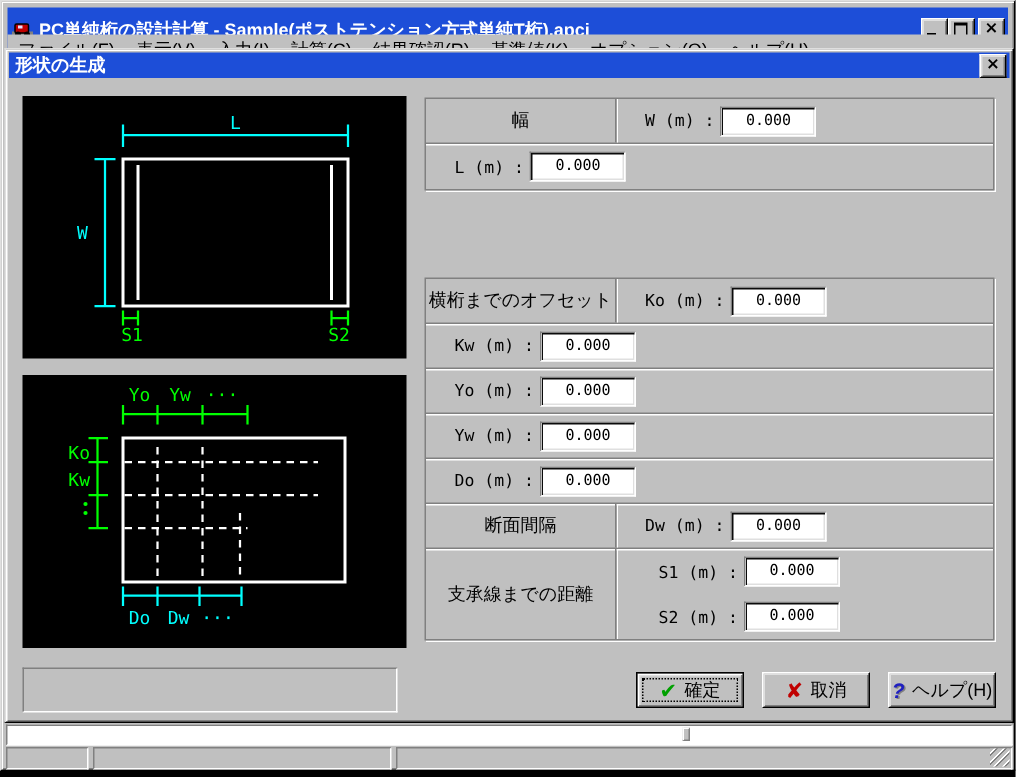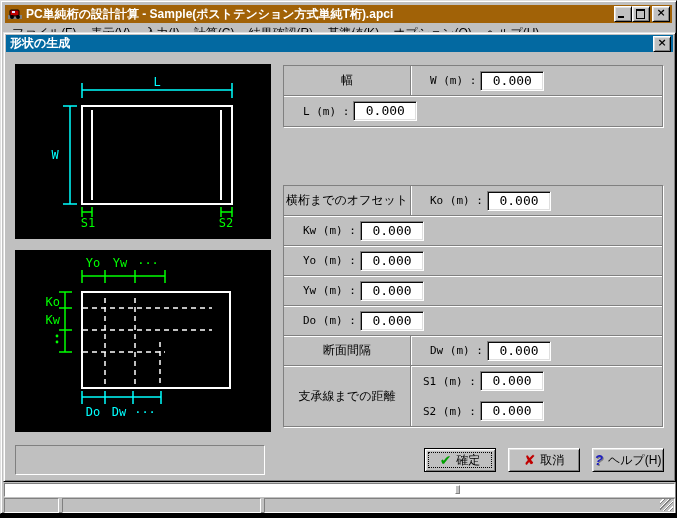--- a/index.html
+++ b/index.html
@@ -10,65 +10,65 @@
     -webkit-font-smoothing:none;
   }
   
   .raised2 { border:1px solid; border-color:#dfdfdf #000000 #000000 #dfdfdf;
              box-shadow: inset 1px 1px 0 #ffffff, inset -1px -1px 0 #808080; }
   .btn3d   { border:1px solid; border-color:#ffffff #000000 #000000 #ffffff;
              box-shadow: inset 1px 1px 0 #dfdfdf, inset -1px -1px 0 #808080; }
 
   
   .win { position:absolute; left:0; top:0; width:677px; height:514px; background:#c0c0c0; box-sizing:border-box; }
-  .titlebar { position:absolute; left:4px; top:4px; right:4px; height:18px;
-              background:#a16207; display:flex; align-items:center; padding:0 2px; }
+  .titlebar { position:absolute; left:4px; top:4px; right:4px; height:30px;
+              background:#1d4ed8; display:flex; align-items:center; padding:0 2px; }
   .title-text { color:#ffffff; font-weight:bold; font-size:12px; flex:1; margin-left:3px;
                 white-space:nowrap; overflow:hidden; }
   .tb-btn { width:16px; height:14px; background:#c0c0c0; position:relative; flex:none;
             font:bold 11px "DejaVu Sans",sans-serif; text-align:center; line-height:12px; color:#000; }
   .g-min::after { content:""; position:absolute; left:3px; bottom:3px; width:6px; height:2px; background:#000; }
   .g-max::after { content:""; position:absolute; left:3px; top:2px; width:7px; height:7px;
                   border:1px solid #000; border-top-width:2px; }
   .gap2 { width:2px; flex:none; }
 
   .menubar { position:absolute; left:4px; top:22px; right:4px; height:18px; background:#c0c0c0;
              display:flex; font-size:12px; color:#000; }
   .menu-item { padding:2px 7px 0 7px; white-space:nowrap; }
 
   
   .dialog { position:absolute; left:2px; top:31px; width:673px; height:450px;
             background:#c0c0c0; box-sizing:border-box; z-index:5; }
-  .dlg-title { position:absolute; left:2px; top:2px; right:2px; height:17px; background:#0369a1;
+  .dlg-title { position:absolute; left:2px; top:2px; right:2px; height:17px; background:#1d4ed8;
                display:flex; align-items:center; padding:0 2px 0 4px; }
   .dlg-title-text { color:#ffffff; font-weight:bold; font-size:12px; flex:1; }
 
   .blackpanel { position:absolute; background:#000000; }
   svg text { font-family:"DejaVu Sans Mono","Liberation Mono",monospace; font-size:12px; }
 
   .msgpanel { position:absolute; left:11px; top:412px; width:250px; height:30px; box-sizing:border-box;
               border:1px solid; border-color:#808080 #ffffff #ffffff #808080; }
 
   
   .ftable { position:absolute; left:279px; width:380px; background:#c0c0c0;
             border:1px solid #808080; box-shadow:1px 1px 0 #ffffff; box-sizing:border-box; }
   .f-row { display:flex; height:30px; border-bottom:1px solid #808080; box-shadow:0 1px 0 #ffffff; box-sizing:border-box; }
   .f-row:last-child { border-bottom:none; box-shadow:none; }
   .f-row.tall { height:60px; }
   .f-label { width:127px; flex:none; display:flex; align-items:center; justify-content:center;
              font-size:12px; color:#000; border-right:1px solid #808080; box-shadow:1px 0 0 #ffffff; box-sizing:border-box; }
   .f-field { flex:1; display:flex; align-items:center; padding-left:19px;
              font-family:"DejaVu Sans Mono","Liberation Mono",monospace; font-size:11px; color:#000; }
-  .f-field.multi { flex-direction:column; align-items:stretch; padding-left:0;justify-content:space-between; }
+  .f-field.multi { flex-direction:column; align-items:stretch; padding-left:16px;justify-content:space-between; }
   .f-line { height:30px; display:flex; align-items:center; padding-left:12px; }
   .f-prefix { margin-right:4px; white-space:pre; }
   .f-input { width:64px; height:20px; box-sizing:border-box; background:#ffffff;
              border:1px solid; border-color:#808080 #ffffff #ffffff #808080;
              box-shadow: inset 1px 1px 0 #0a0a0a, inset -1px -1px 0 #dfdfdf;
-             text-align:center; line-height:18px; font-size:13px; color:#000; }
+             text-align:center; line-height:18px; font-size:10px; color:#000; }
 
   
   .dbtn { position:absolute; top:415px; width:72px; height:24px; background:#c0c0c0; box-sizing:border-box;
           display:flex; align-items:center; justify-content:center; gap:5px; font-size:12px; color:#000; }
   .dbtn.default { border:1px solid #000000;
                   box-shadow: inset 1px 1px 0 #ffffff, inset -1px -1px 0 #808080, inset 2px 2px 0 #dfdfdf; }
   .dbtn.default::after { content:""; position:absolute; inset:3px; border:1px dotted #000; pointer-events:none; }
   .ic-check { color:#00a000; font-weight:bold; font-size:14px; line-height:14px; }
   .ic-x     { color:#c00000; font-weight:bold; font-size:14px; line-height:14px; }
   .ic-q     { color:#2020c0; font-weight:bold; font-size:14px; line-height:14px; font-style:italic;

